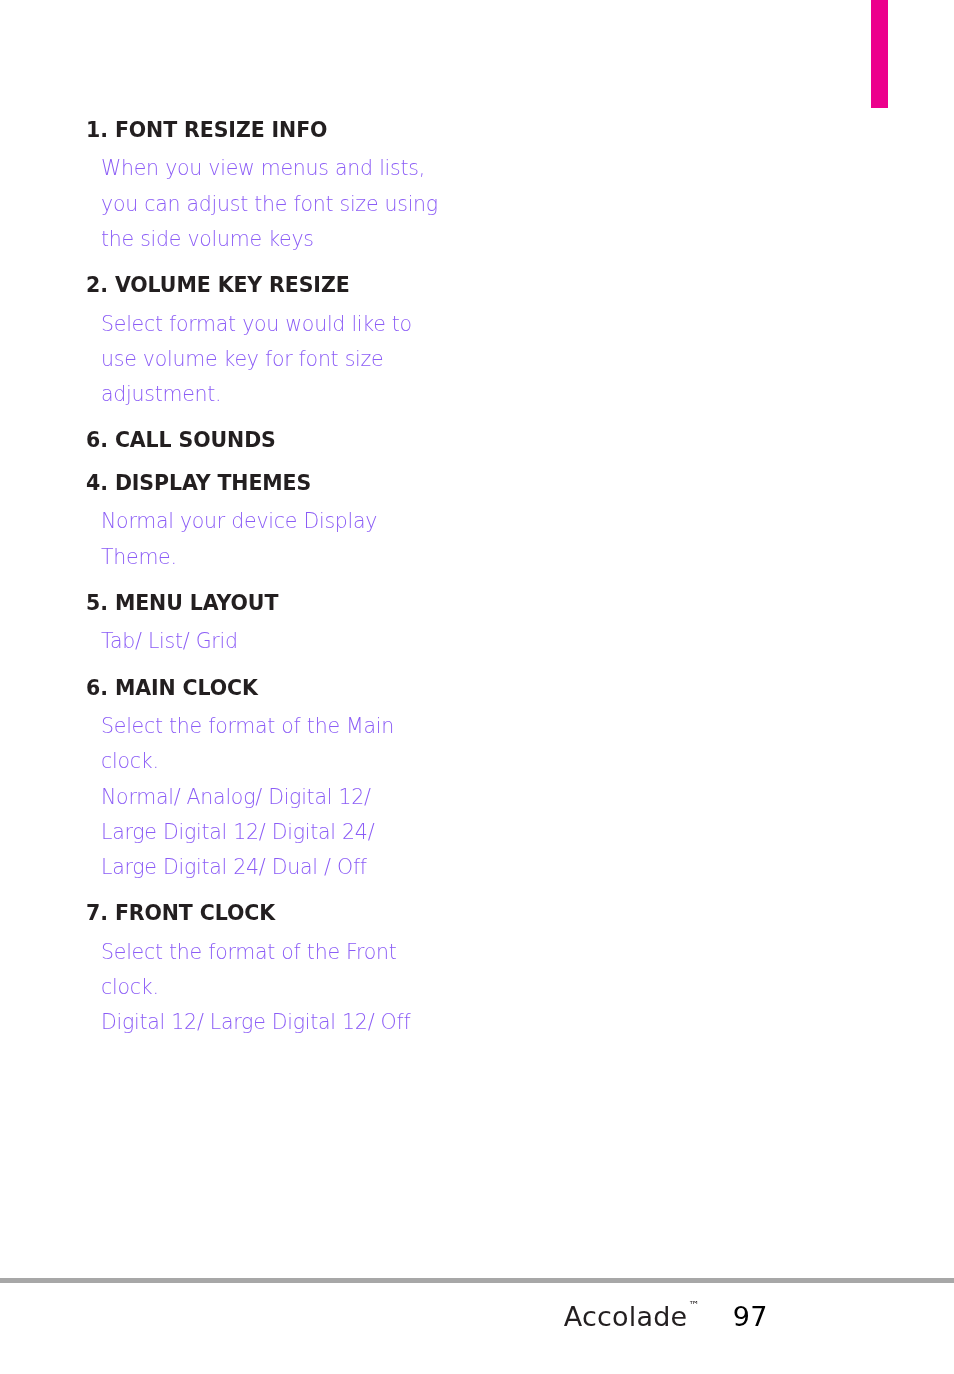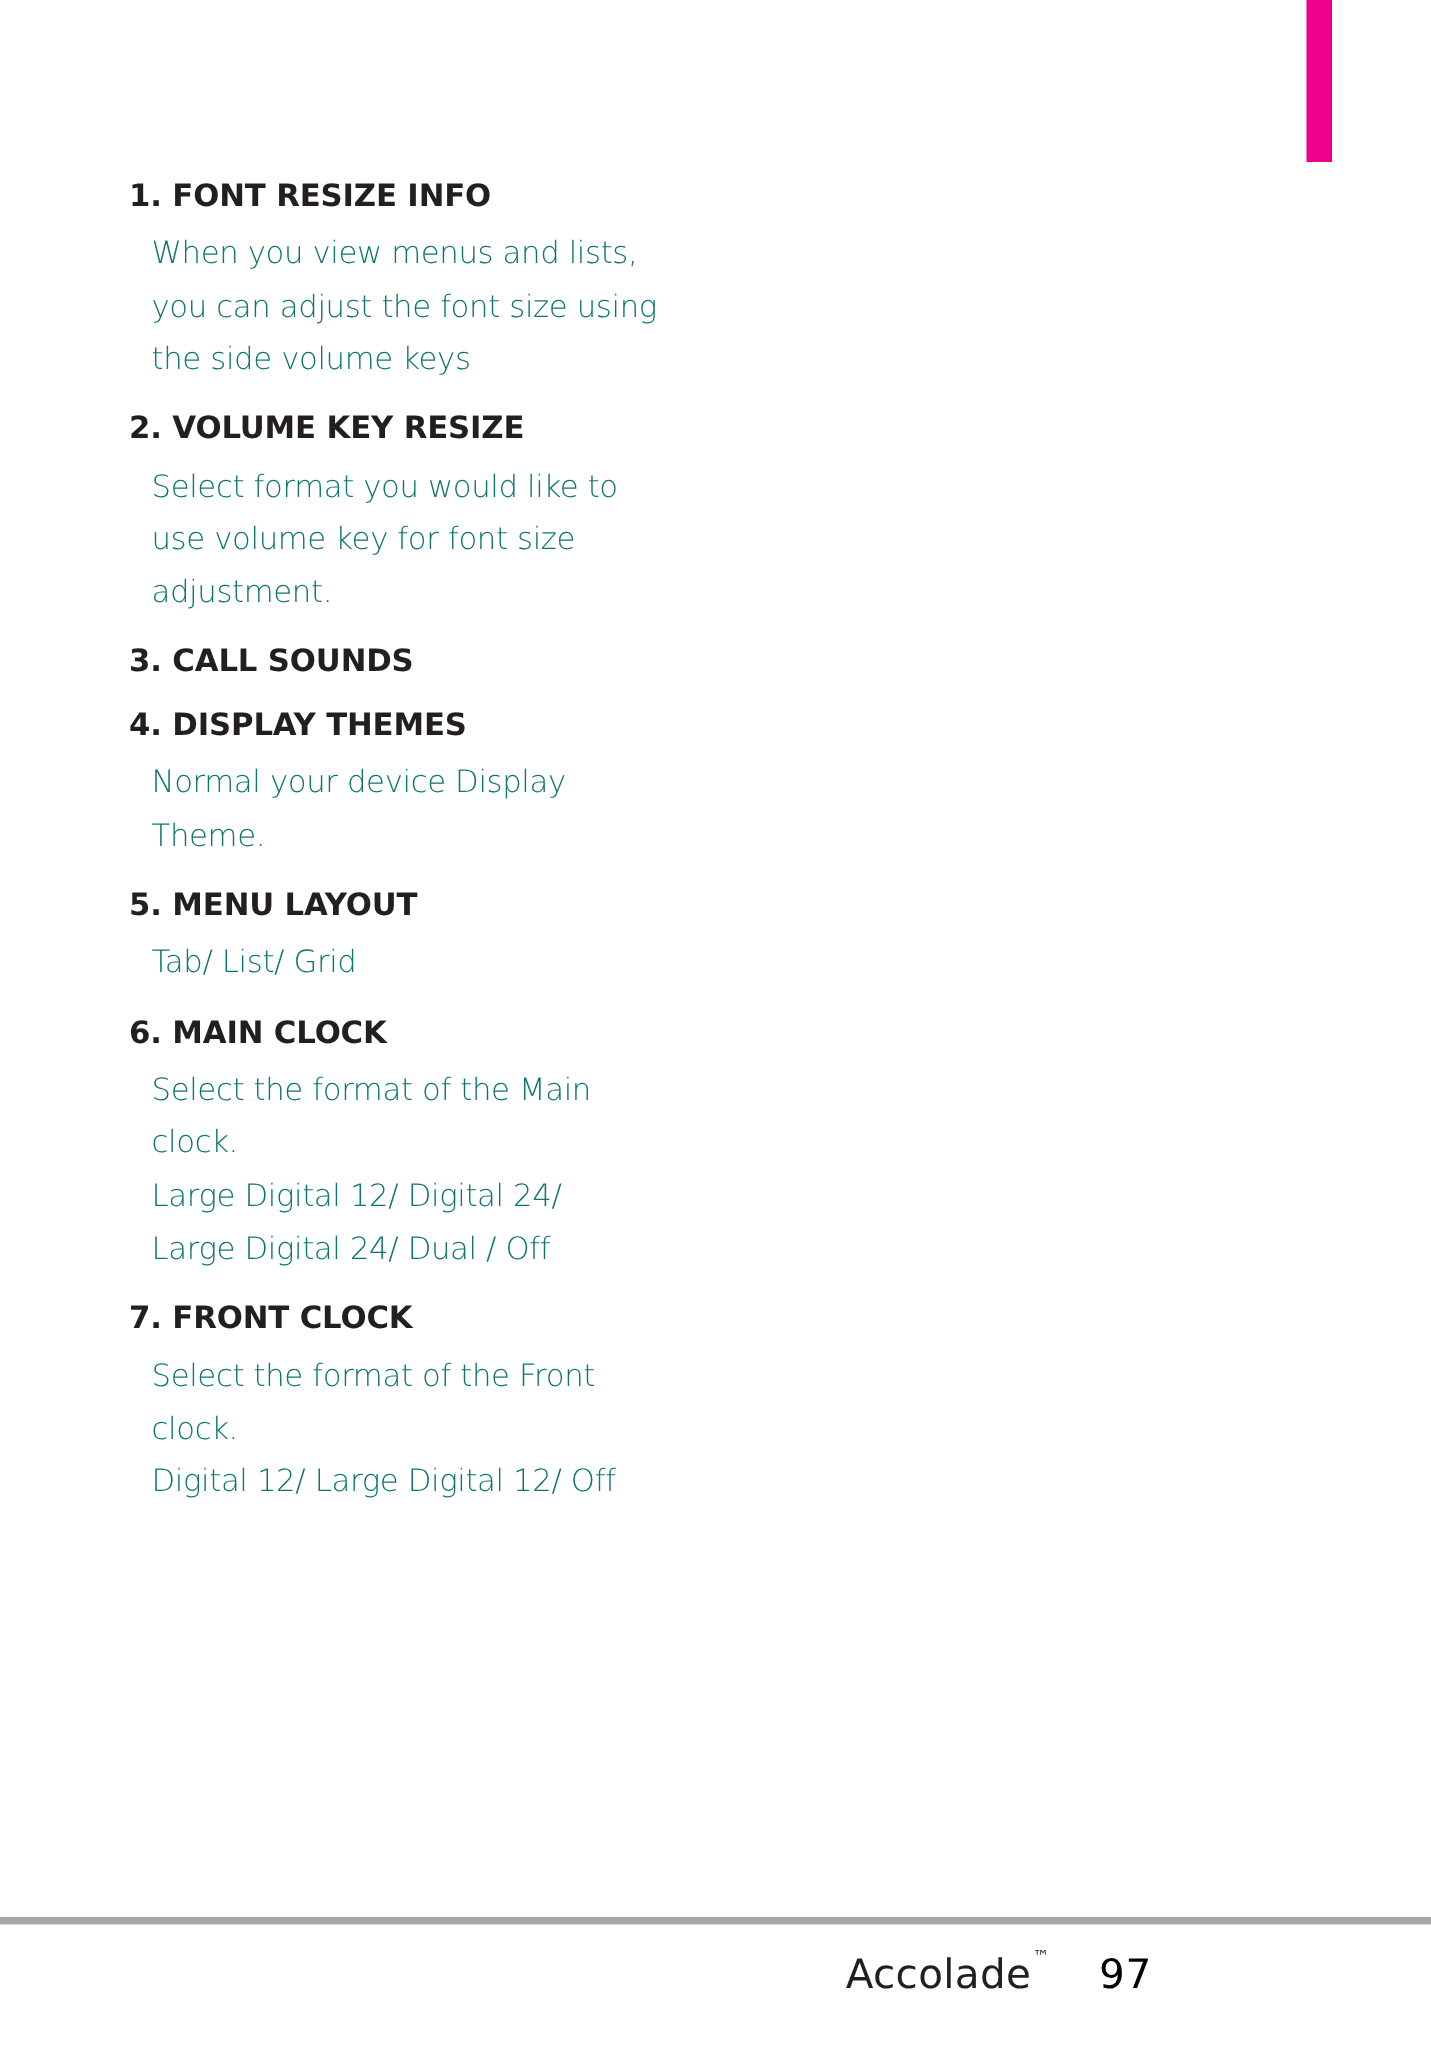--- a/index.html
+++ b/index.html
@@ -48,21 +48,21 @@
     margin: 0 0 7px 0;
     white-space: nowrap;
   }
 
   .section-body {
     margin: 0 0 0 15px;
     padding: 0;
     font-family: "DejaVu Sans", sans-serif;
     font-size: 20.5px;
     font-weight: 300;
-    color: #0f766e;
+    color: #8b5cf6;
     line-height: 1.72;
     letter-spacing: -0.25px;
   }
 
   .body-line {
     display: block;
     white-space: nowrap;
   }
 
   
@@ -135,40 +135,41 @@
     </div>
     <div class="section">
       <div class="section-heading">2. VOLUME KEY RESIZE</div>
       <div class="section-body">
         <span class="body-line">Select format you would like to</span>
         <span class="body-line">use volume key for font size</span>
         <span class="body-line">adjustment.</span>
       </div>
     </div>
     <div class="section">
-      <div class="section-heading">3. CALL SOUNDS</div>
+      <div class="section-heading">6. CALL SOUNDS</div>
     </div>
     <div class="section">
       <div class="section-heading">4. DISPLAY THEMES</div>
       <div class="section-body">
         <span class="body-line">Normal your device Display</span>
         <span class="body-line">Theme.</span>
       </div>
     </div>
     <div class="section">
       <div class="section-heading">5. MENU LAYOUT</div>
       <div class="section-body">
         <span class="body-line">Tab/ List/ Grid</span>
       </div>
     </div>
     <div class="section">
       <div class="section-heading">6. MAIN CLOCK</div>
       <div class="section-body">
         <span class="body-line">Select the format of the Main</span>
         <span class="body-line">clock.</span>
+        <span class="body-line">Normal/ Analog/ Digital 12/</span>
         <span class="body-line">Large Digital 12/ Digital 24/</span>
         <span class="body-line">Large Digital 24/ Dual / Off</span>
       </div>
     </div>
     <div class="section">
       <div class="section-heading">7. FRONT CLOCK</div>
       <div class="section-body">
         <span class="body-line">Select the format of the Front</span>
         <span class="body-line">clock.</span>
         <span class="body-line">Digital 12/ Large Digital 12/ Off</span>

